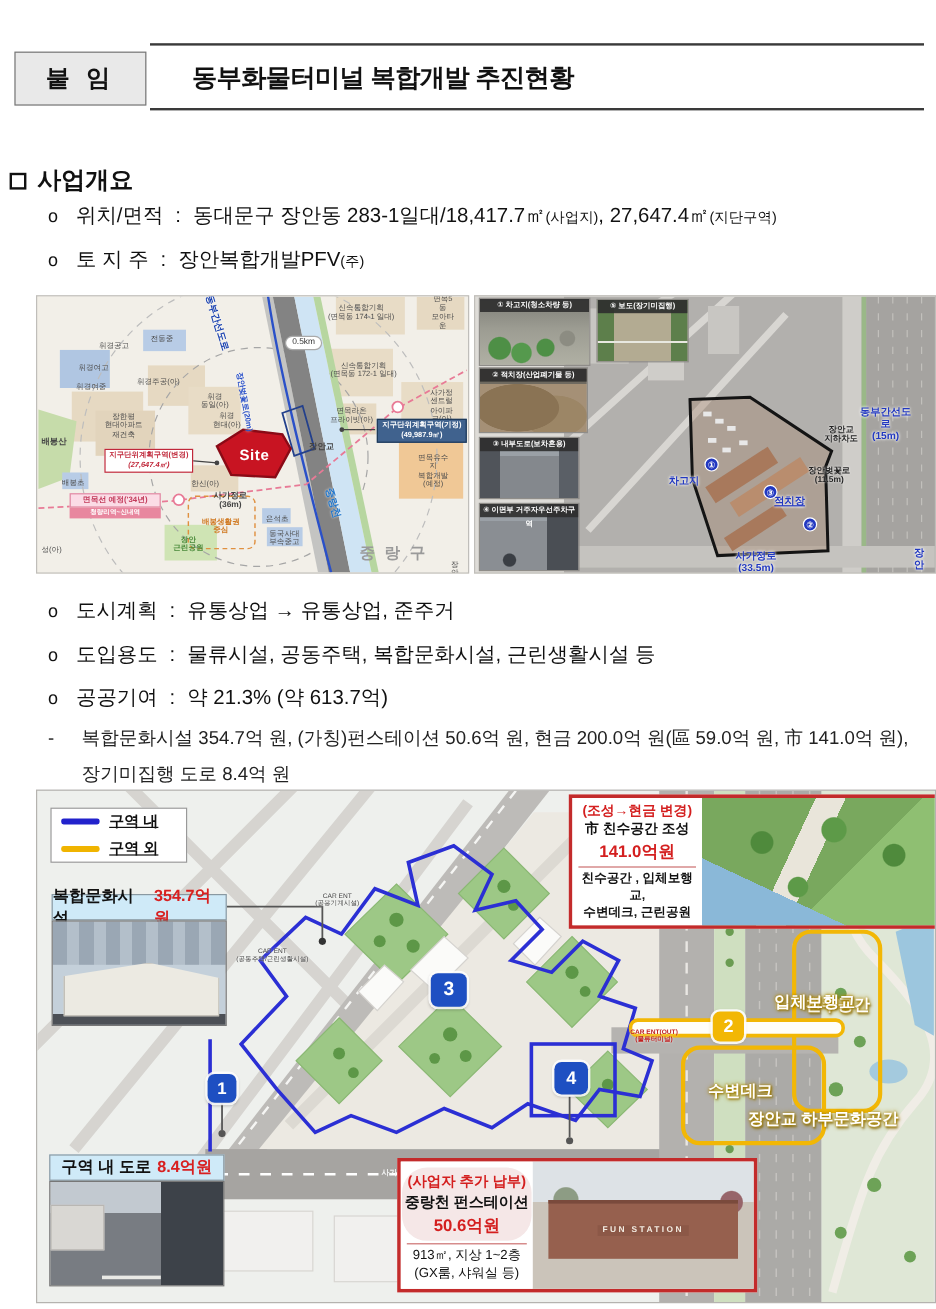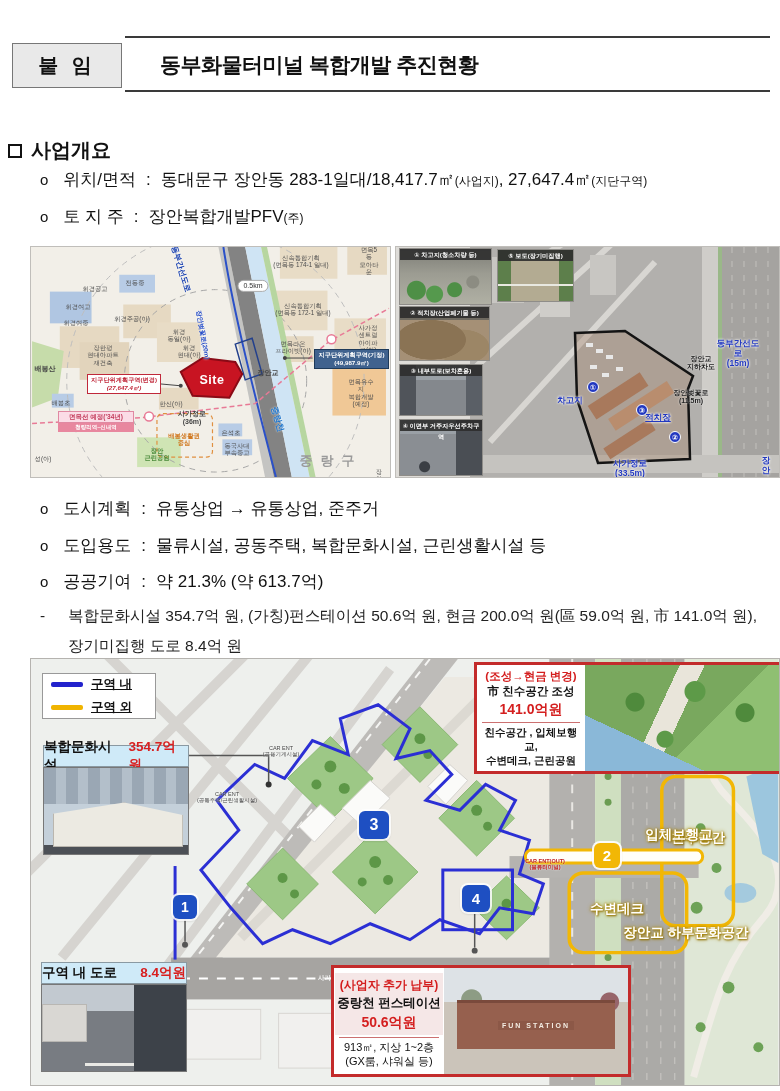--- a/index.html
+++ b/index.html
@@ -78,21 +78,21 @@
        linear-gradient(90deg,#5d7f4b 0 18%,transparent 18% 82%,#5d7f4b 82% 100%),
        linear-gradient(180deg,#8fa07a 0 20%,#b3ab92 20% 100%);}
   
   .plan{position:absolute;left:30px;top:658px;width:750px;height:428px;border:1px solid #b5b3af;background:#eff0ee;overflow:hidden;}
   .legend{position:absolute;left:11px;top:14px;width:114px;height:46px;background:#fff;border:1px solid #999;
           display:flex;flex-direction:column;justify-content:center;gap:6px;padding:4px 8px;z-index:6;}
   .legend .row{display:flex;align-items:center;gap:8px;text-decoration:underline;}
   .legend .sw{width:32px;height:4.5px;border-radius:2px;}
   .legend .lt{font-size:12.5px;font-weight:700;}
   .callout-label{position:absolute;height:22px;background:#cfeaf8;border:1px solid #8a99a2;display:flex;align-items:center;
-                 justify-content:space-between;gap:5px;z-index:6;}
+                 justify-content:center;gap:5px;z-index:6;}
   .callout-label .nm{font-size:13.5px;font-weight:700;color:#111;}
   .callout-label .amt{font-size:13.5px;font-weight:700;color:#d82020;}
   .callout-photo{position:absolute;border:1px solid #777;z-index:6;overflow:hidden;}
   .culture-photo{background:
      linear-gradient(0deg,#4c5056 0 10%,transparent 10%),
      repeating-linear-gradient(90deg,#9aa7b4 0 12px,#b3bfca 12px 22px),
      linear-gradient(180deg,#c4d0da 0 100%);background-size:100% 100%,100% 42%,100% 100%;background-repeat:no-repeat;}
   .culture-photo::after{content:"";position:absolute;left:6%;top:40%;width:89%;height:50%;
      background:#eceae2;border:1px solid #bab6ae;clip-path:polygon(0 25%,55% 0,100% 28%,100% 100%,0 100%);}
   .roadp{background:linear-gradient(90deg,transparent 0 64%,#3d4249 64% 100%),
@@ -114,21 +114,21 @@
   .funp .bld{position:absolute;left:7%;top:30%;width:86%;height:46%;background:#96604e;border-top:3px solid #7a4a3c;
      display:flex;align-items:center;justify-content:center;}
   .funp .sign{font-size:7px;font-weight:700;letter-spacing:2px;color:#f3ece2;background:rgba(122,74,60,.35);padding:1px 4px;}
   .redbox{position:absolute;border:3px solid #c32b2b;background:#fff;display:flex;z-index:7;}
   .redbox .panel{width:108px;display:flex;flex-direction:column;justify-content:center;text-align:center;padding:2px 1px;background:#fff;}
   .redbox .t-red{color:#d41f1f;font-weight:700;font-size:11.5px;line-height:1.3;}
   .redbox .t-blk{color:#111;font-weight:700;font-size:11.5px;line-height:1.3;}
   .redbox .t-amt{color:#d41f1f;font-weight:700;font-size:14px;line-height:1.5;}
   .redbox .dv{border-top:1.5px solid #cc7070;margin:2px 4px;}
   .redbox .t-desc{color:#111;font-weight:700;font-size:10.5px;line-height:1.35;}
-  .redbox-fun .panel .top{background:#f5e7e7;padding:2px 0;}
+  .redbox-fun .panel .top{background:#f5e7e7;padding:2px 0;border-radius:21px;}
   .badge{position:absolute;background:#1e4fc2;color:#fff;font-weight:700;display:flex;align-items:center;justify-content:center;
          border-radius:6px;z-index:8;box-shadow:0 0 0 2px rgba(255,255,255,.85),0 1px 3px rgba(0,0,0,.45);}
   .badge.yellow{background:#f2b705;box-shadow:0 0 0 2px rgba(255,255,255,.9),0 1px 3px rgba(140,100,0,.5);}
   .b1{left:142px;top:236px;width:24px;height:24px;font-size:14px;}
   .b2{left:563px;top:184px;width:26px;height:25px;font-size:15px;}
   .b3{left:328px;top:152px;width:30px;height:28px;font-size:16px;}
   .b4{left:431px;top:226px;width:28px;height:27px;font-size:15px;}
 </style>
 </head>
 <body>

